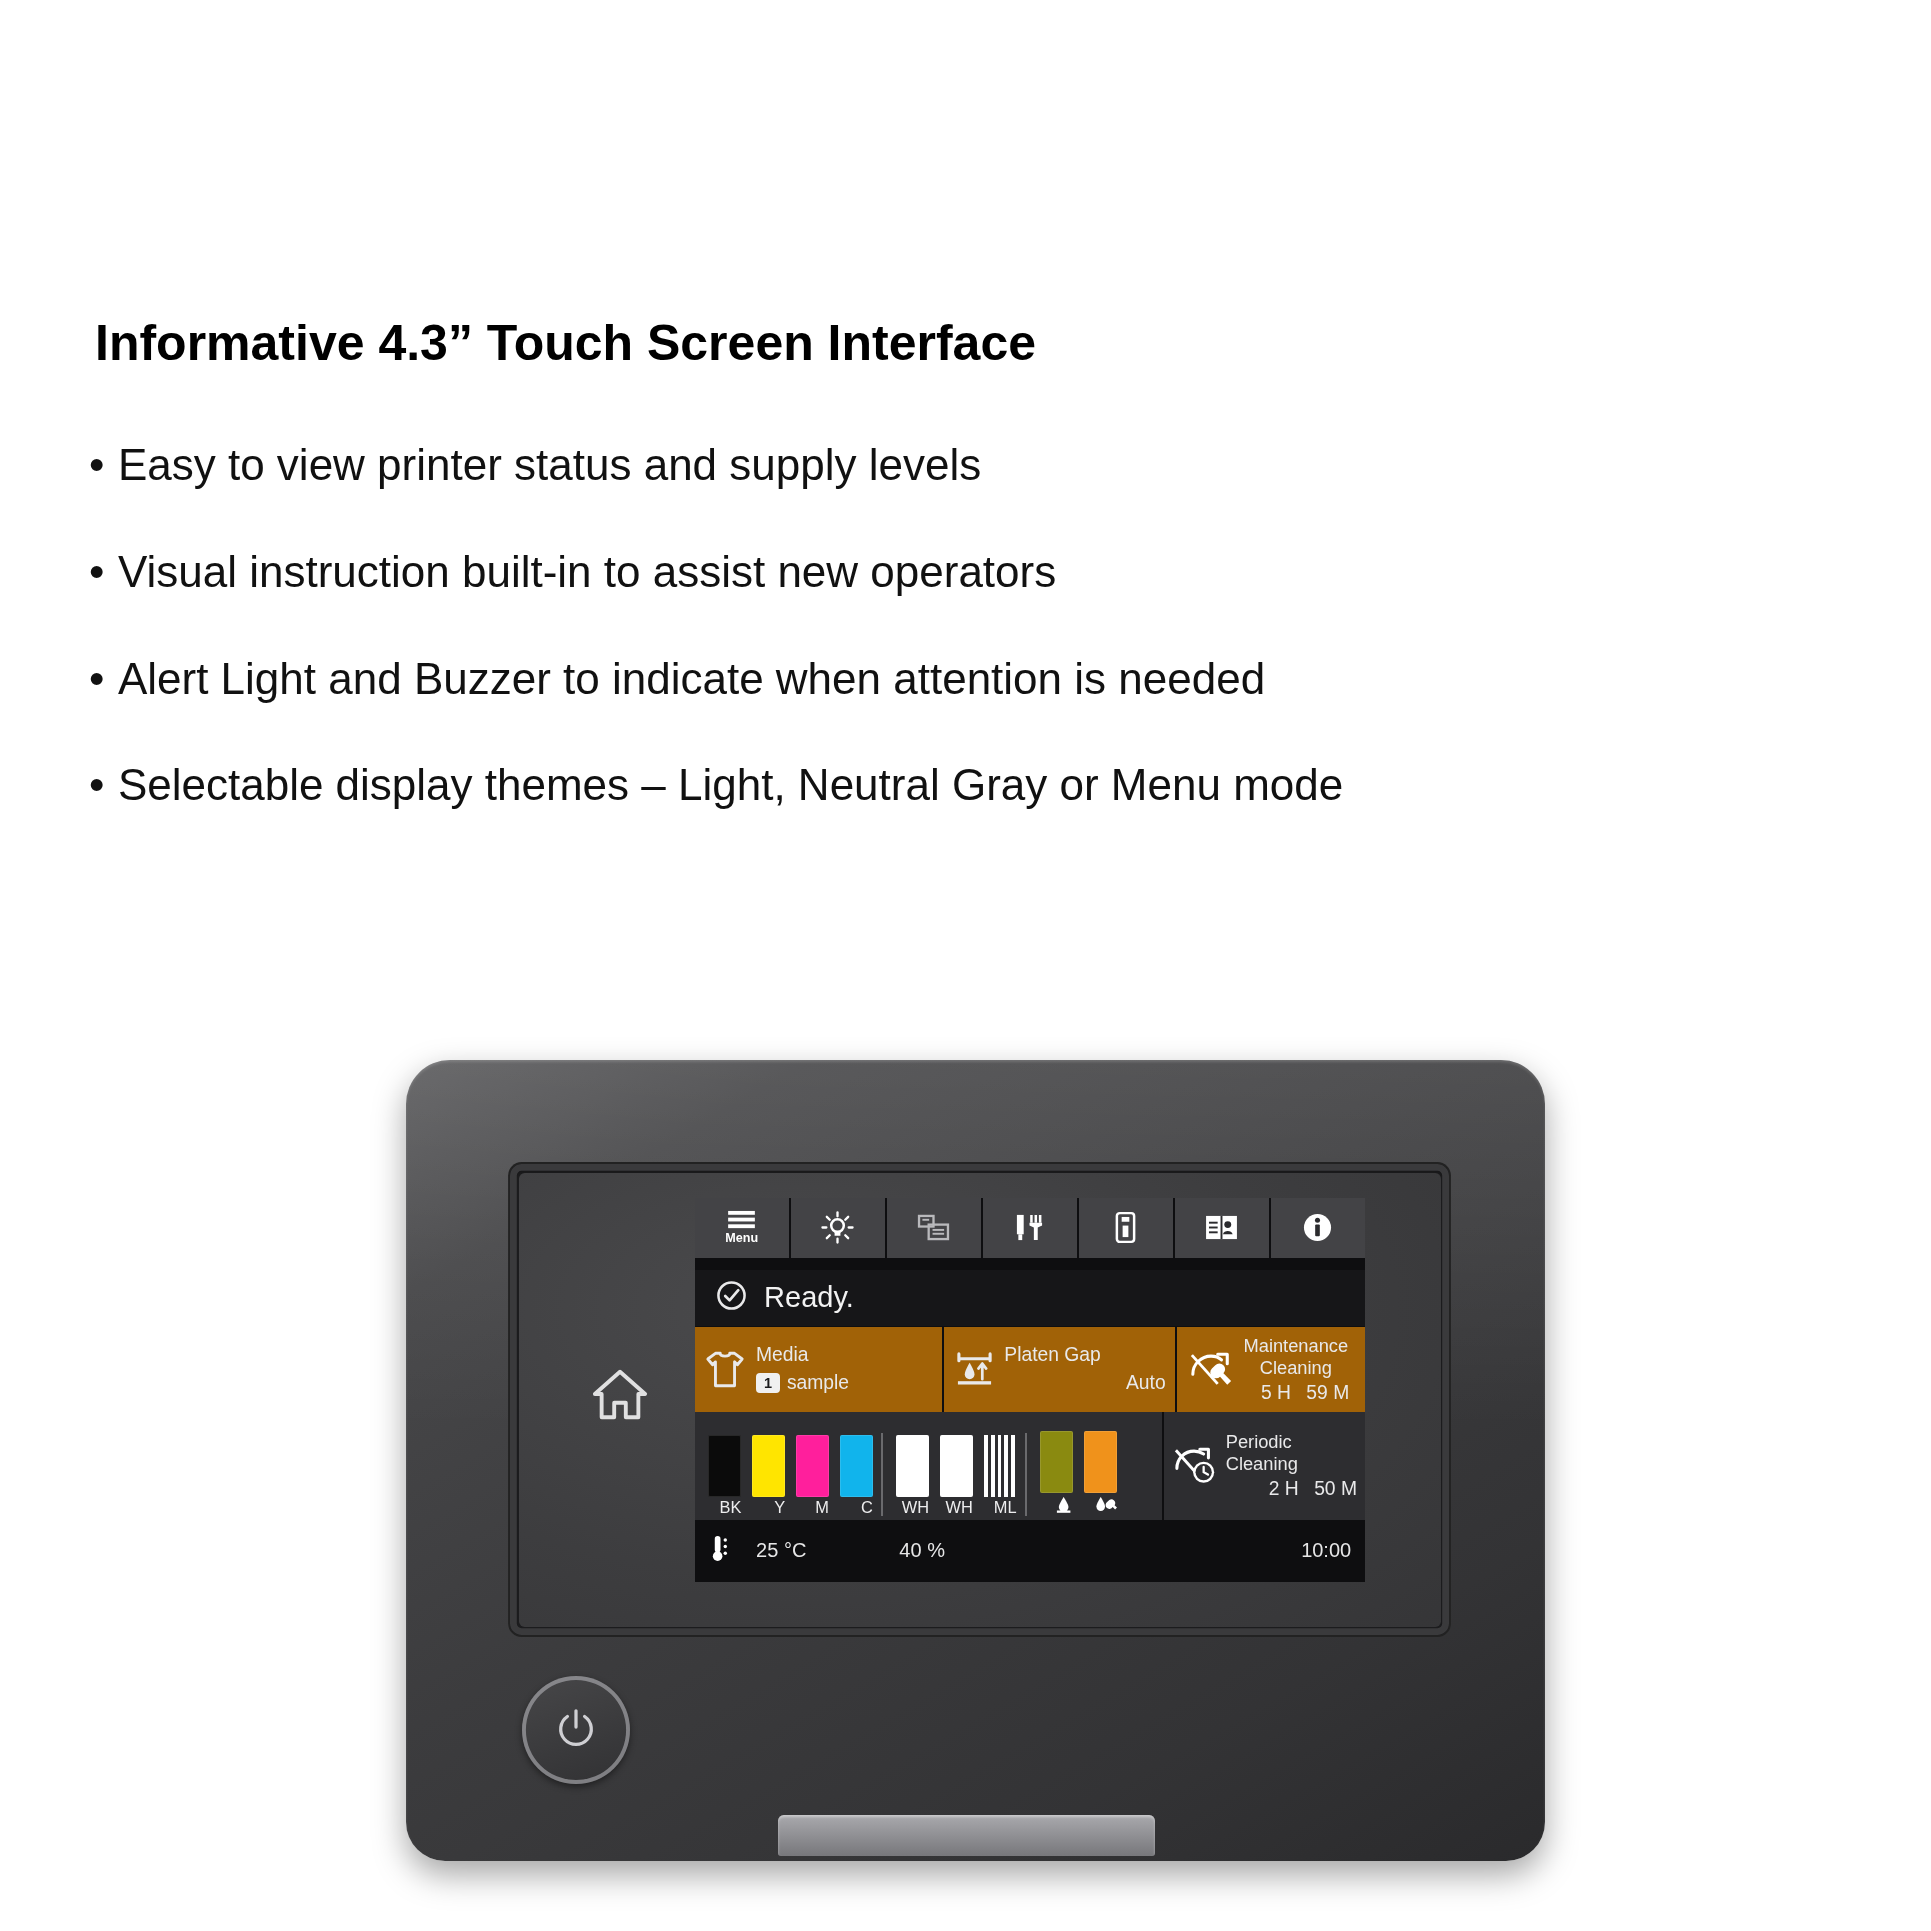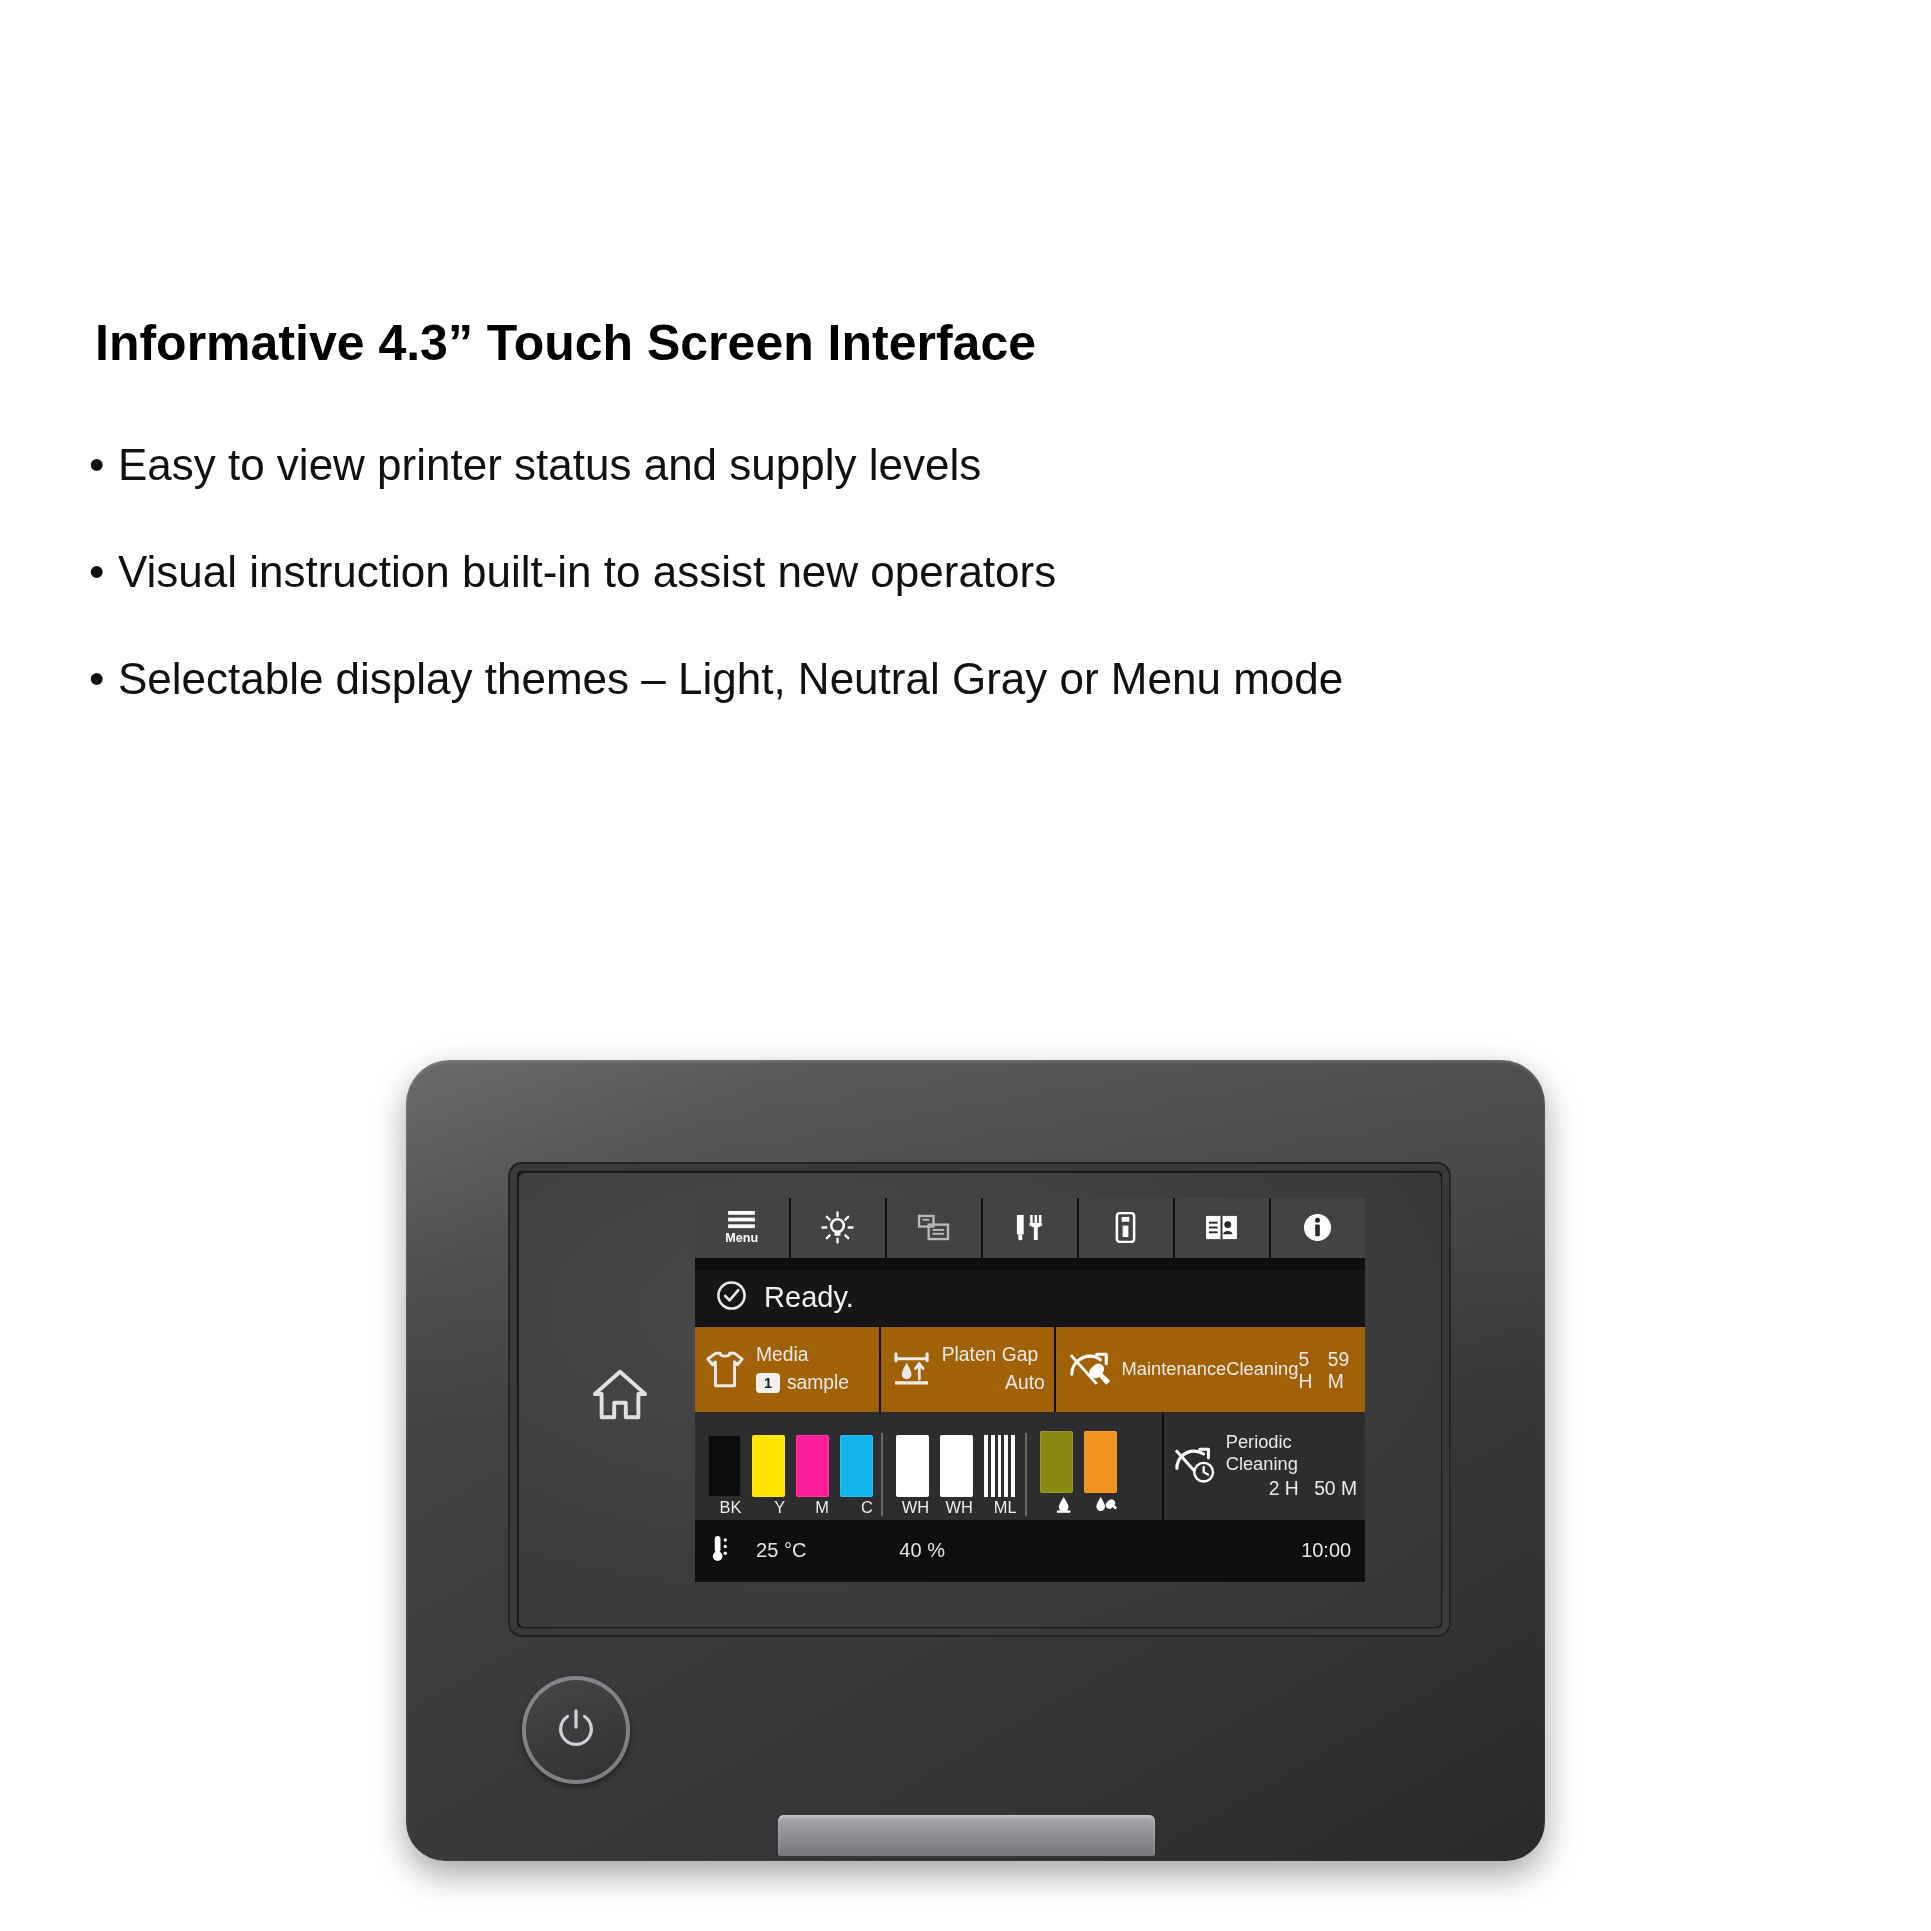--- a/index.html
+++ b/index.html
@@ -108,21 +108,21 @@
   .card-title{font-size:19.3px;color:#e9e9ea;line-height:1.15;}
   .card-val{font-size:19.3px;color:#e9e9ea;line-height:1.15;}
   .media-val{display:flex;align-items:center;gap:6.8px;margin-top:5.8px;}
   .badge{
     background:#f0f0f0;color:#1b1b1d;font-size:14.5px;font-weight:bold;
     border-radius:3.9px;min-width:18.3px;height:20px;
     display:flex;align-items:center;justify-content:center;padding:0 2.9px;
   }
   .right-val{text-align:right;margin-top:5.8px;}
   .maint-wrap{display:flex;align-items:center;gap:9.7px;width:100%;height:100%;}
-  .maint-txt{display:flex;align-items:flex-end;flex:1;padding-right:5.8px;}
+  .maint-txt{display:flex;flex-direction:column;align-items:flex-end;flex:1;padding-right:5.8px;}
   .maint-txt .l{font-size:18.3px;color:#e9e9ea;line-height:1.2;align-self:center;}
   .maint-time{font-size:19.3px;color:#e9e9ea;margin-top:2.9px;display:flex;gap:15.4px;}
 
   
   .ink-row{display:flex;height:108px;background:#0e0e10;gap:1.9px;}
   .ink-area{
     background:#2d2d30;flex:1;display:flex;align-items:flex-end;
     padding:9.7px 7.7px 3.9px 9.7px;gap:6.8px;
   }
   .ink-cell{display:flex;flex-direction:column;align-items:flex-end;gap:2.9px;width:37px;}
@@ -170,20 +170,21 @@
 </head>
 <body>
 
 <div class="page">
 
   <div class="subtitle">Informative 4.3” Touch Screen Interface</div>
 
   <div class="bullets">
     <div class="bullet"><span class="dot">•</span><span>Easy to view printer status and supply levels</span></div>
     <div class="bullet"><span class="dot">•</span><span>Visual instruction built-in to assist new operators</span></div>
+    <div class="bullet"><span class="dot">•</span><span>Alert Light and Buzzer to indicate when attention is needed</span></div>
     <div class="bullet"><span class="dot">•</span><span>Selectable display themes – Light, Neutral Gray or Menu mode</span></div>
   </div>
 
   <div class="device">
     <div class="bezel"></div>
     <div class="bezel-sheen"></div>
 
     <div class="screen-frame">
       <div class="screen">
 

